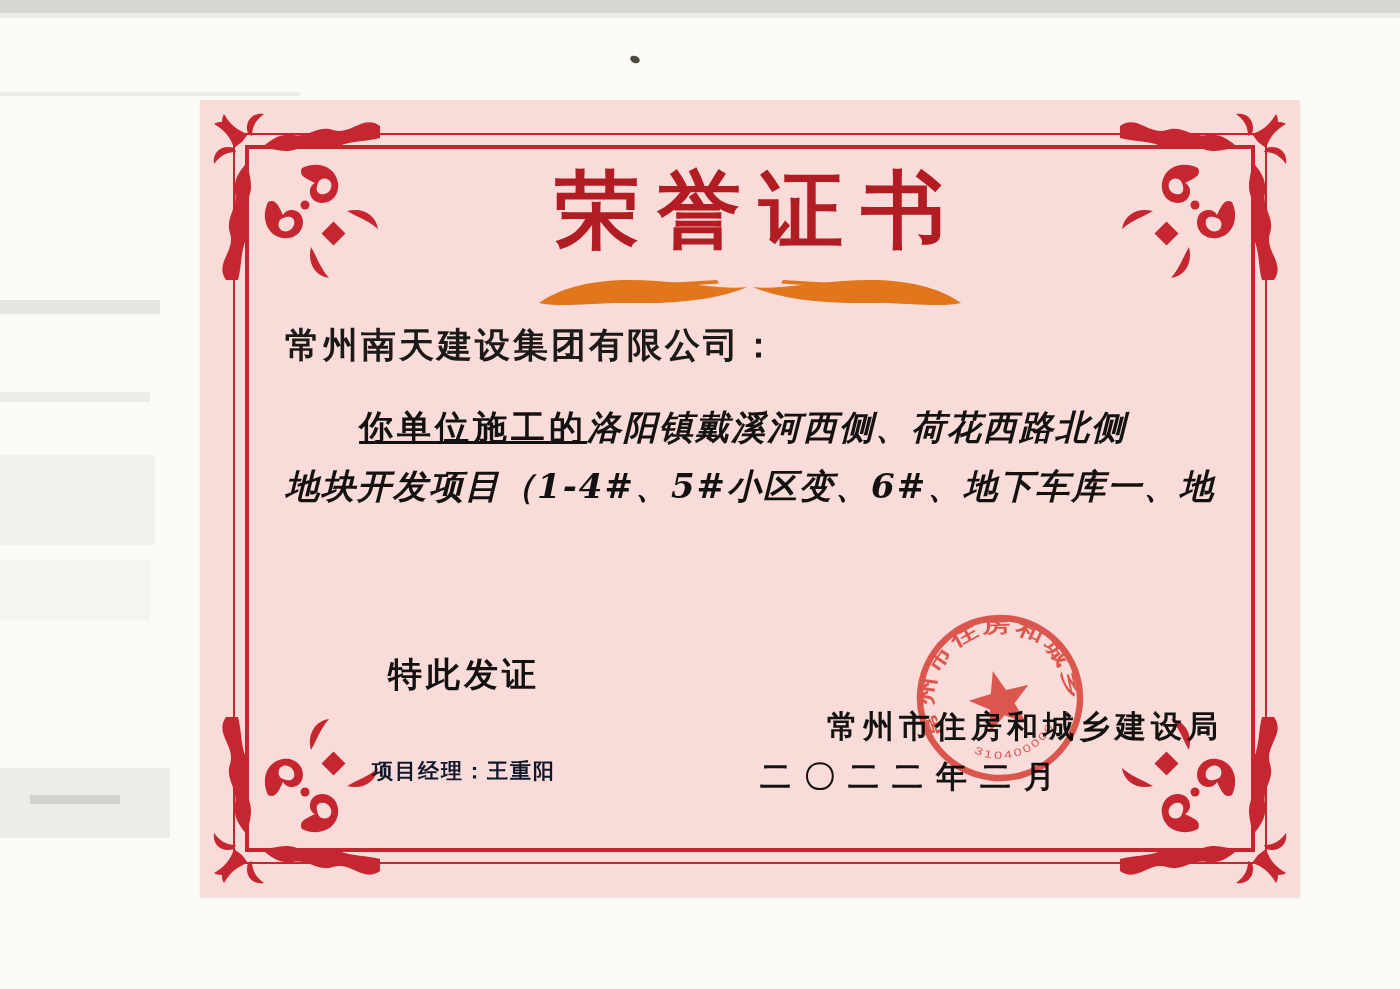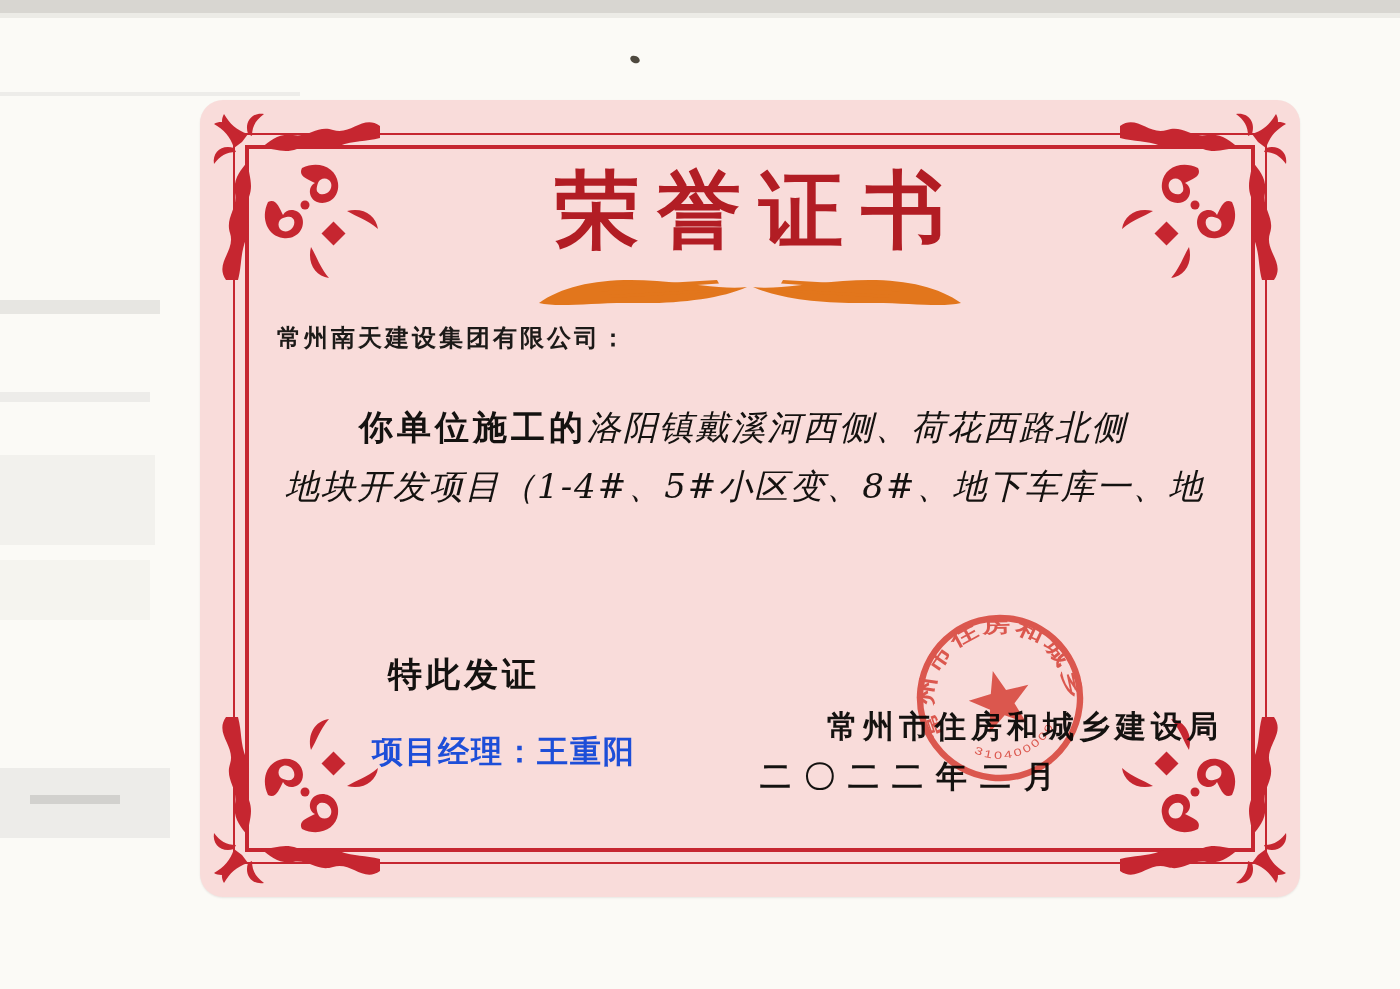--- a/index.html
+++ b/index.html
@@ -23,59 +23,58 @@
   .sp1{left:630px;top:56px;width:10px;height:7px;background:#4e493f;transform:rotate(25deg);}
   .sp2{left:664px;top:118px;width:5px;height:4px;background:#8c887e;}
   .sp3{left:372px;top:476px;width:5px;height:4px;background:#77736a;}
   .sp4{left:232px;top:734px;width:4px;height:4px;background:#8a867c;}
 
   
   .paper{
     position:absolute;left:200px;top:100px;width:1100px;height:797px;
     background:#f9dcda;
     box-shadow:0 1px 2px rgba(0,0,0,0.08);
-    border-radius:23px;
   }
   .frame-outer{position:absolute;inset:33px;border:2.5px solid #c62630;}
   .frame-inner{position:absolute;inset:45px;border:4px solid #c62630;}
   .corner{position:absolute;width:172px;height:172px;}
   .corner.tl{left:8px;top:8px;}
   .corner.tr{right:8px;top:8px;transform:scaleX(-1);}
   .corner.bl{left:8px;bottom:8px;transform:scaleY(-1);}
   .corner.br{right:8px;bottom:8px;transform:scale(-1,-1);}
 
   
   .heiti{font-family:"Liberation Sans", sans-serif;font-weight:700;}
   .kai,.seg-kai{font-family:"Liberation Serif", serif;font-weight:700;}
-  .seg-script{font-family:"DejaVu Serif", serif;font-style:italic;font-weight:400;}
+  .seg-script{font-family:"DejaVu Serif", serif;font-style:italic;font-weight:700;}
 
   .title{
     position:absolute;left:0;top:64px;width:100%;text-align:center;
     font-family:"DejaVu Sans", sans-serif;font-weight:900;
     font-size:84px;line-height:1.1;color:#b21d24;
     letter-spacing:18px;text-indent:18px;
   }
   .swoosh{position:absolute;left:50%;top:170px;transform:translateX(-50%);}
 
   .salutation{
-    position:absolute;left:77px;top:222px;
-    font-size:24px;color:#1c1a18;letter-spacing:3px;
+    position:absolute;left:85px;top:222px;
+    font-size:35px;color:#1c1a18;letter-spacing:3px;
   }
   .body-para{position:absolute;left:85px;top:298px;width:945px;color:#141210;}
   .body-line{white-space:nowrap;font-size:34px;line-height:59px;letter-spacing:2px;}
   .body-line.indent{padding-left:74px;}
-  .seg-kai{letter-spacing:4px;}
+  .seg-kai{letter-spacing:4px;text-decoration:underline;}
 
   .closing{
     position:absolute;left:172px;top:552px;
     font-size:34px;color:#141210;letter-spacing:4px;margin-left:16px;
   }
   .manager{
-    position:absolute;left:172px;top:631px;
-    font-size:31px;color:#1d4ed8;letter-spacing:2px;
+    position:absolute;left:172px;top:657px;
+    font-size:21px;color:#0f172a;letter-spacing:2px;
   }
   .issuer{
     position:absolute;left:560px;top:606px;width:530px;text-align:center;
     font-size:31px;color:#141210;letter-spacing:5px;
   }
   .date{
     position:absolute;left:560px;top:656px;width:530px;
     font-size:31px;color:#141210;letter-spacing:13px;
   }
 
@@ -191,21 +190,21 @@
       <path d="M426,33 C400,14 358,7 308,11 C268,14 238,20 218,17 C244,29 290,34 330,33 C370,32 405,38 426,33 Z"></path>
       <path d="M368,17 L248,10 L246,13.5 L364,21.5 Z"></path>
       <path d="M358,25 L243,19 L242,21.6 L354,28 Z"></path>
     </g>
   </svg>
 
   <div class="salutation heiti">常州南天建设集团有限公司：</div>
 
   <div class="body-para">
       <div class="body-line indent"><span class="seg-kai">你单位施工的</span><span class="seg-script">洛阳镇戴溪河西侧、荷花西路北侧</span></div>
-      <div class="body-line"><span class="seg-script">地块开发项目（1-4#、5#小区变、8#、地下车库一、地</span></div>
+      <div class="body-line"><span class="seg-script">地块开发项目（1-4#、5#小区变、6#、地下车库一、地</span></div>
     </div>
 
   <div class="closing kai">特此发证</div>
 
   <div class="manager">
     <span class="heiti">项目经理：</span><span class="kai">王重阳</span>
   </div>
 
   <div class="issuer kai">常州市住房和城乡建设局</div>
   <div class="date kai">二〇二二年二月</div>

